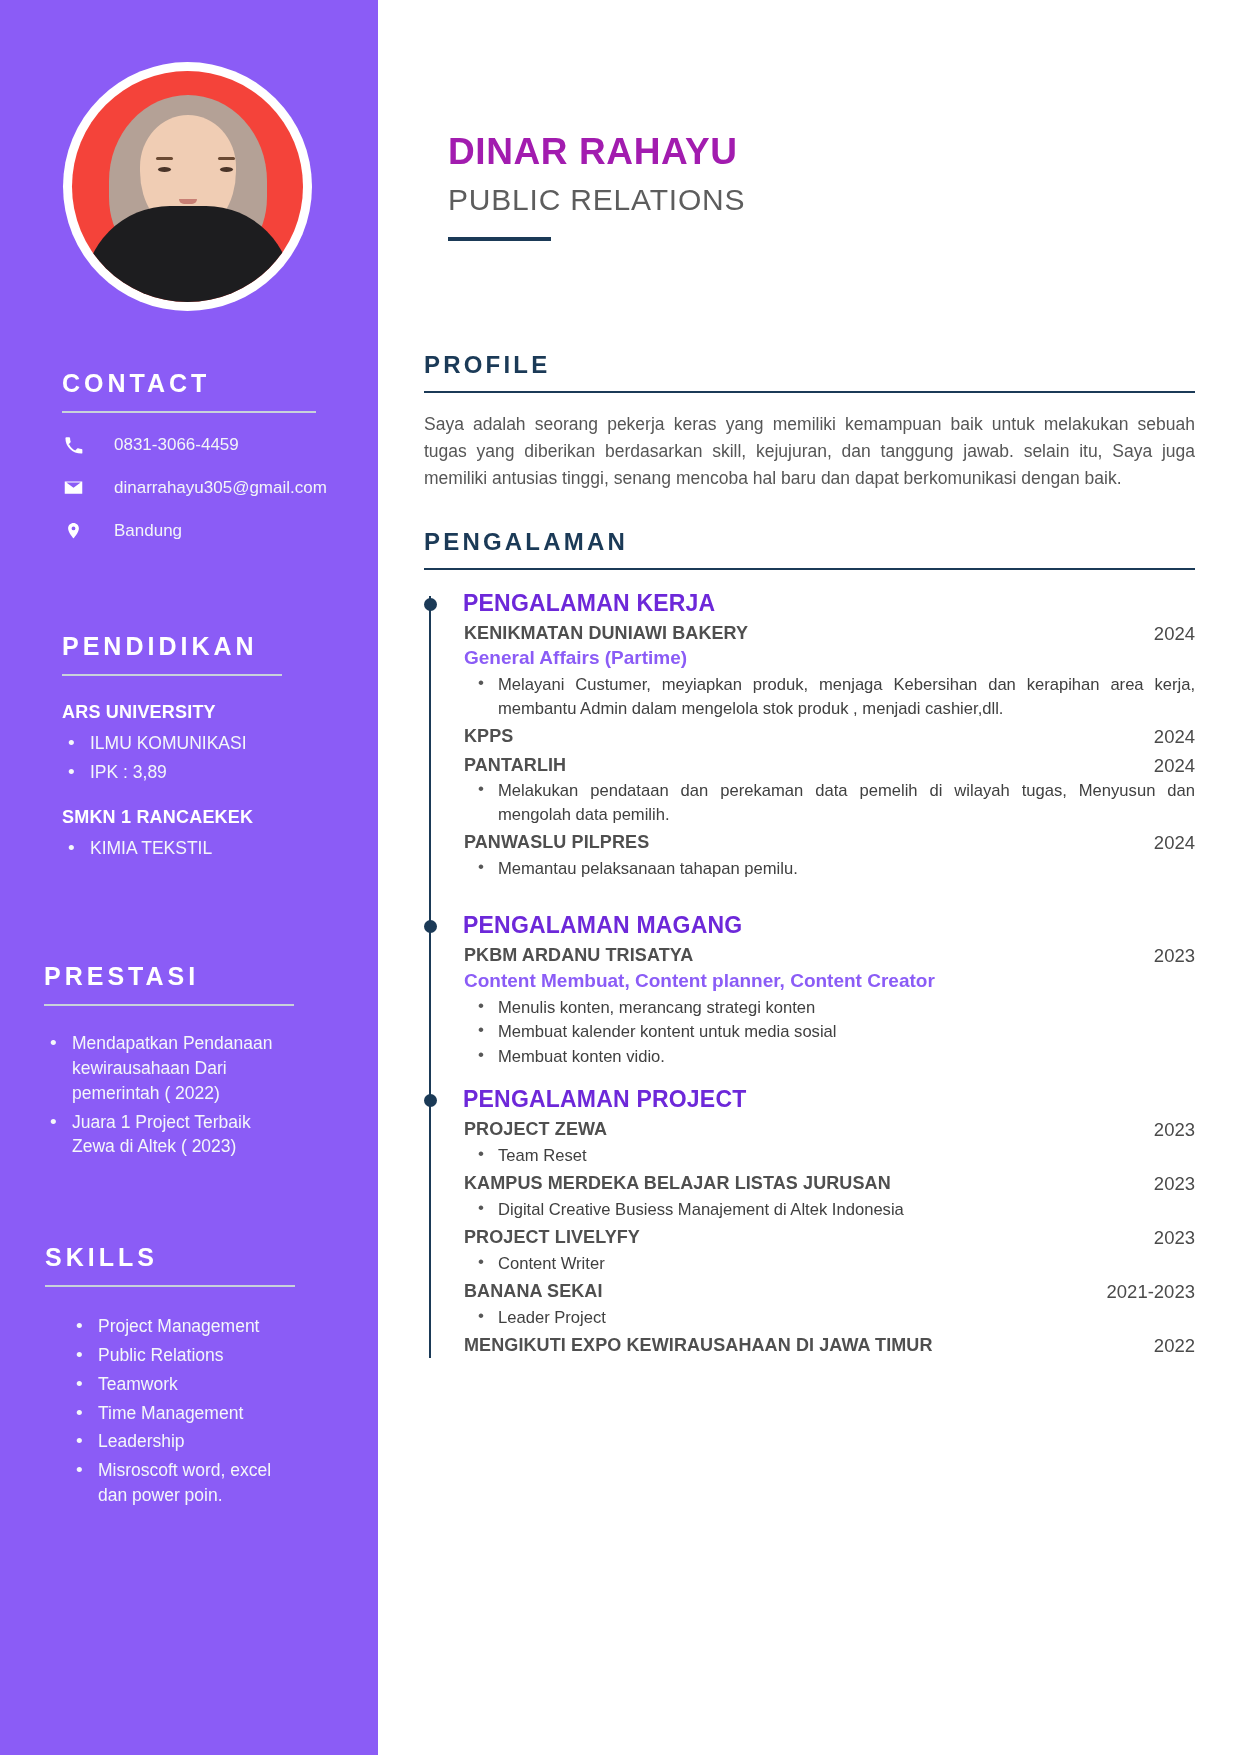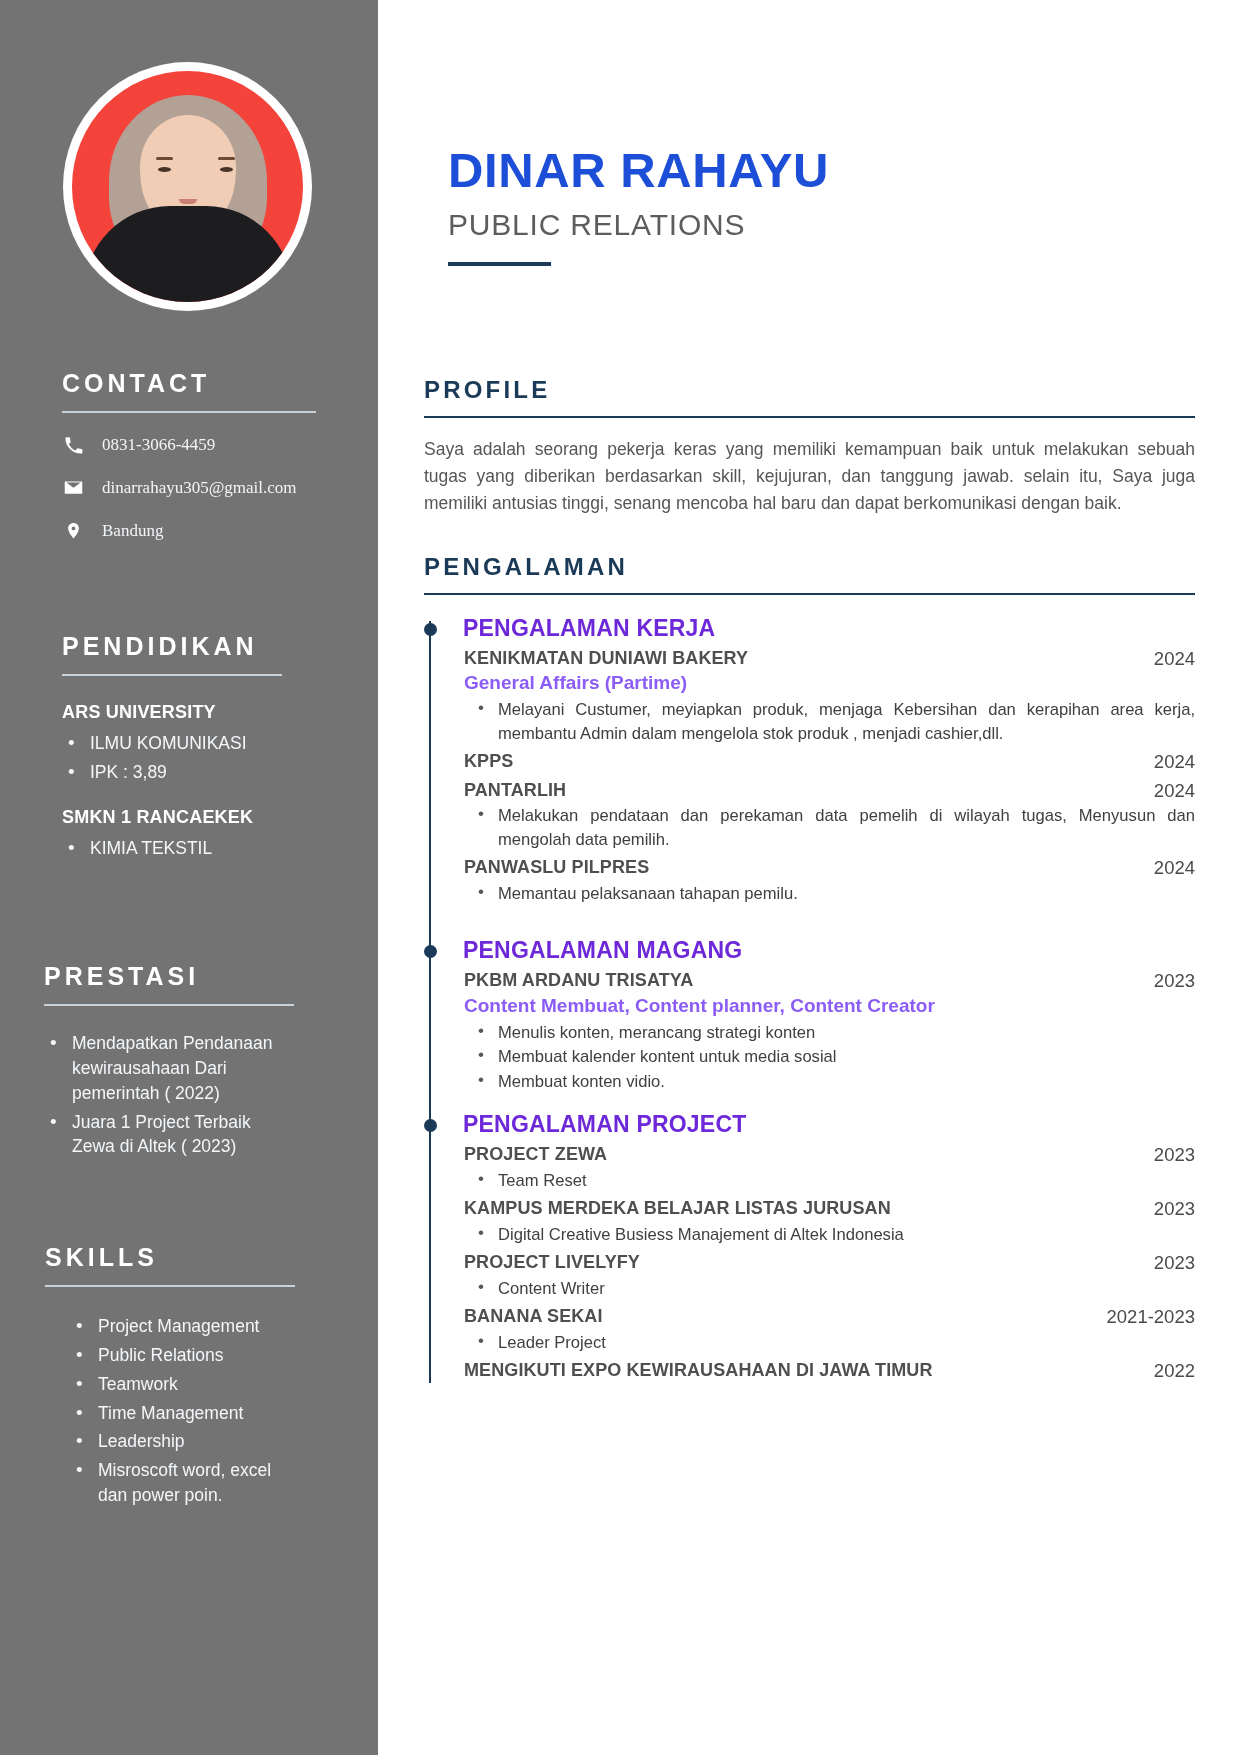--- a/index.html
+++ b/index.html
@@ -12,21 +12,21 @@
   .page {
     position: relative;
     width: 1241px; height: 1755px;
     display: flex;
     background: #ffffff;
   }
 
   
   .sidebar {
     width: 378px;
-    background: #737373;
+    background: #8b5cf6;
     color: #ffffff;
     position: relative;
     flex: 0 0 378px;
   }
   .photo-wrap {
     position: absolute;
     left: 63px; top: 62px;
     width: 249px; height: 249px;
     border-radius: 50%;
     background: #ffffff;
@@ -92,26 +92,25 @@
   }
   .side-rule {
     height: 2px;
     background: #c8d2da;
     margin-top: 13px;
   }
   .contact-list { margin-top: 22px; }
   .contact-row {
     display: flex;
     align-items: center;
-    gap: 18px;
+    gap: 30px;
     margin-bottom: 22px;
     font-size: 17px;
     color: #f2f5f8;
     font-weight: 300;
-    font-family: Liberation Serif, serif;
   }
   .contact-row .ic { width: 22px; display: flex; justify-content: center; flex: 0 0 22px; }
   .contact-row svg { fill: #ffffff; }
 
   ul.side-ul { list-style: none; }
   ul.side-ul li {
     position: relative;
     padding-left: 28px;
     font-size: 17.5px;
     font-weight: 300;
@@ -136,26 +135,25 @@
 
   
   .main {
     flex: 1 1 auto;
     position: relative;
     padding: 0 46px 0 46px;
     background: #ffffff;
   }
   .name-block { padding-top: 133px; padding-left: 24px; }
   .name {
-    font-size: 49px;
-    font-weight: 700;
-    color: #1d4ed8;
+    font-size: 37px;
+    font-weight: 700;
+    color: #a21caf;
     letter-spacing: .6px;
     line-height: 1;
-    margin-top: 13px;
   }
   .role {
     font-size: 30px;
     font-weight: 300;
     color: #5d5d5d;
     letter-spacing: .8px;
     margin-top: 13px;
   }
   .name-rule {
     width: 103px; height: 4px;

